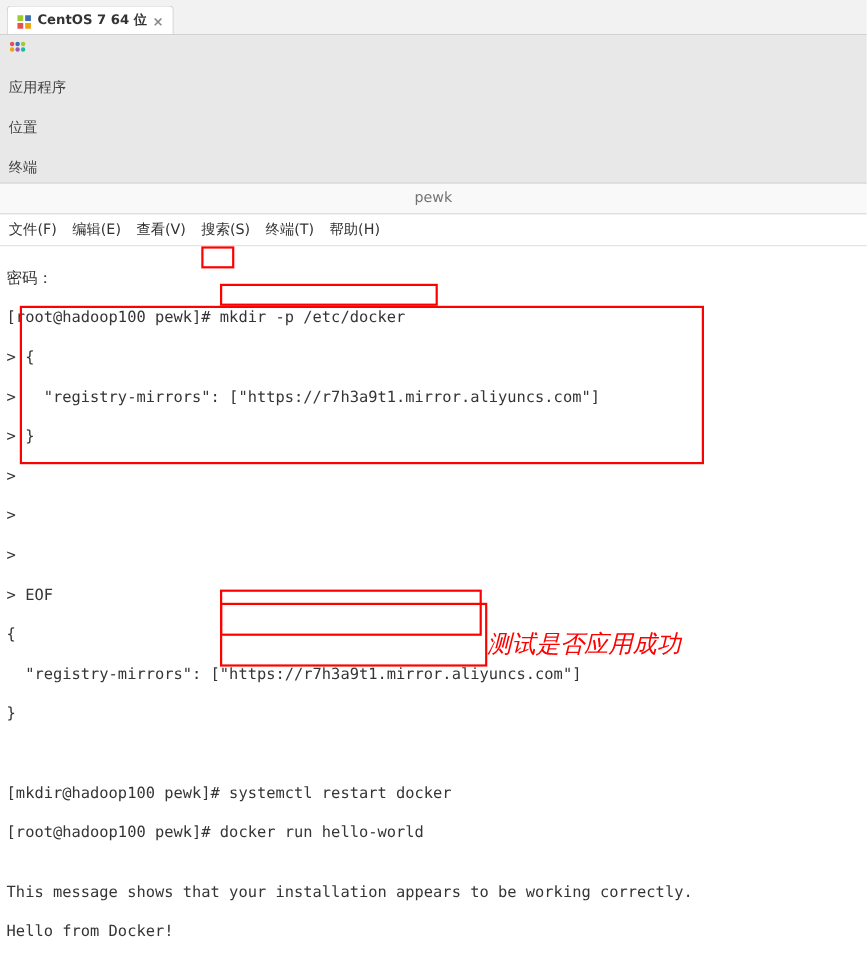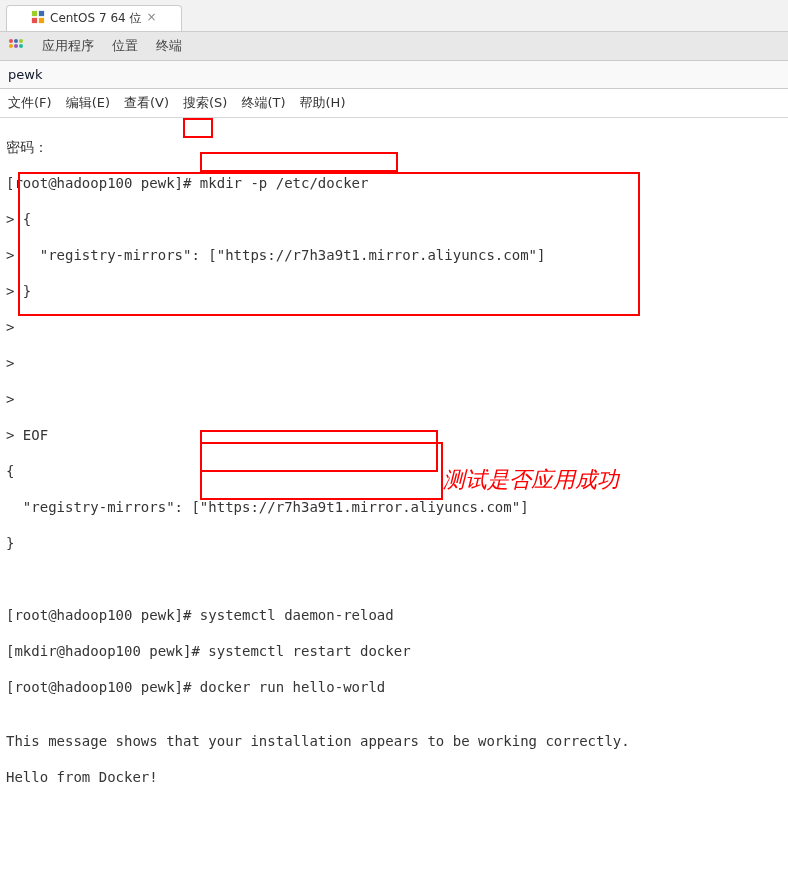--- a/index.html
+++ b/index.html
@@ -14,61 +14,63 @@
 .window-tab-bar {
   background: #f2f2f2;
   border-bottom: 1px solid #ccc;
   padding: 4px 6px 0 6px;
   display: flex;
   align-items: flex-end;
   height: 32px;
 }
 .tab {
   display: flex;
-  align-items: flex-start;
+  align-items: flex-end;
   gap: 5px;
   background: #fff;
   border: 1px solid #ccc;
   border-bottom: none;
   border-radius: 4px 4px 0 0;
-  padding: 4px 24px;
+  padding: 4px 8px;
   font-size: 12px;
+  font-weight: bold;
 }
 .tab-icon {
   width: 14px;
   height: 14px;
   display: inline-flex;
 }
 .tab-close {
   color: #888;
   font-size: 12px;
   cursor: pointer;
 }
 .os-menubar {
   background: #e8e8e8;
   border-bottom: 1px solid #ccc;
   padding: 5px 8px;
   display: flex;
-  align-items: center;
+  align-items: flex-start;
   gap: 18px;
   font-size: 13px;
   color: #444;
+  flex-direction: column;
 }
 .apps-icon {
   width: 16px;
   height: 16px;
   display: inline-flex;
 }
 .titlebar {
   background: #f9f9f9;
   border-bottom: 1px solid #ccc;
-  text-align: left;
+  text-align: center;
   padding: 6px 8px;
   font-size: 13px;
-  color: #0f172a;
+  color: #737373;
   height: 28px;
 }
 .terminal-menubar {
   background: #fff;
   border-bottom: 1px solid #d8d8d8;
   padding: 5px 8px;
   display: flex;
   gap: 14px;
   font-size: 13px;
   color: #333;
@@ -155,21 +157,20 @@
 <span class="line">&gt; }</span>
 <span class="line">&gt;</span>
 <span class="line">&gt;</span>
 <span class="line">&gt;</span>
 <span class="line">&gt; EOF</span>
 <span class="line">{</span>
 <span class="line">  "registry-mirrors": ["https://r7h3a9t1.mirror.aliyuncs.com"]</span>
 <span class="line">}</span>
 <span class="line"></span>
 <span class="line"></span>
-<span class="line">[root@hadoop100 pewk]# systemctl daemon-reload</span>
 <span class="line">[mkdir@hadoop100 pewk]# systemctl restart docker</span>
 <span class="line">[root@hadoop100 pewk]# docker run hello-world</span>
 <span class="line"></span>
 <span class="line">This message shows that your installation appears to be working correctly.</span>
 <span class="line">Hello from Docker!</span>
 <span class="line"></span>
 
 
 
 

